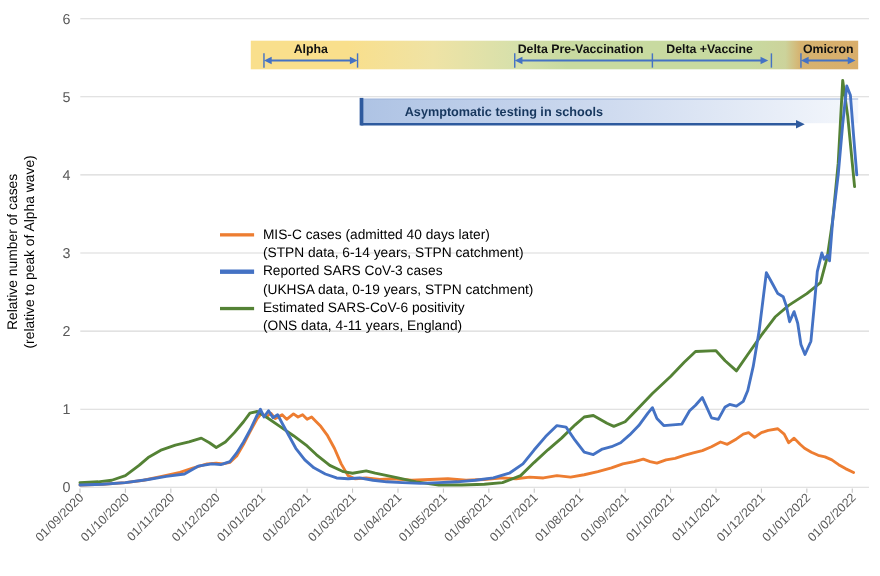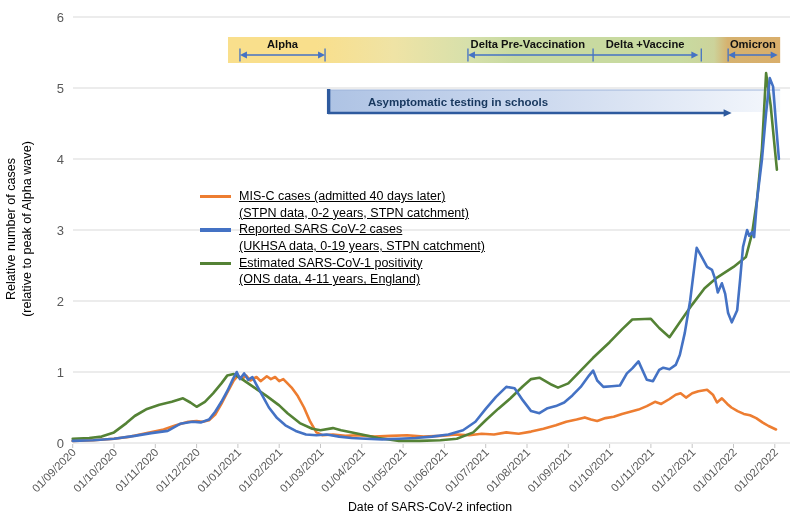--- a/index.html
+++ b/index.html
@@ -4,21 +4,21 @@
 <style>
   html,body{margin:0;padding:0;background:#ffffff;}
   .stage{position:relative;width:800px;height:524px;background:#fff;overflow:hidden;
          font-family:"Liberation Sans",sans-serif;}
   svg{position:absolute;left:0;top:0;}
   .y-title{position:absolute;left:-149px;top:211px;width:340px;height:36px;
            transform:rotate(-90deg);text-align:center;font-size:12.6px;color:#000;
            line-height:16px;}
   .x-title{position:absolute;left:280px;top:500px;width:300px;text-align:center;
            font-size:12.3px;color:#000;}
-  #legend{position:absolute;left:200px;top:188px;text-decoration:underline;}
+  #legend{position:absolute;left:200px;top:205px;}
   .lg-entry{display:flex;align-items:flex-start;height:33.4px;}
   .lg-swatch{width:31px;height:3.2px;margin-top:7px;margin-right:8px;flex:none;}
   .lg-text{font-size:12.5px;line-height:16.7px;color:#000;white-space:nowrap;}
 </style>
 </head>
 <body>
 
 <div class="stage">
   <svg id="chart-svg" width="800" height="524" viewBox="0 0 800 524">
     <defs>
@@ -129,38 +129,37 @@
         <text transform="translate(737.5,453) rotate(-45)" text-anchor="end" font-size="11.3" fill="#595959" font-family="&quot;Liberation Sans&quot;,sans-serif">01/01/2022</text>
         <text transform="translate(778.8,453) rotate(-45)" text-anchor="end" font-size="11.3" fill="#595959" font-family="&quot;Liberation Sans&quot;,sans-serif">01/02/2022</text>
       </g>
   </svg>
 
   <div class="y-title">
     <div>Relative number of cases</div>
     <div>(relative to peak of Alpha wave)</div>
   </div>
 
-  <div class="x-title">Date of SARS-CoV-2 infection</div>
 
   <div id="legend">
       <div class="lg-entry">
         <div class="lg-swatch" style="background: rgb(237, 125, 49);"></div>
         <div class="lg-text">
           <div>MIS-C cases (admitted 40 days later)</div>
-          <div>(STPN data, 0-2 years, STPN catchment)</div>
+          <div>(STPN data, 6-14 years, STPN catchment)</div>
         </div>
       </div>
       <div class="lg-entry">
         <div class="lg-swatch" style="background: rgb(68, 114, 196);"></div>
         <div class="lg-text">
-          <div>Reported SARS CoV-2 cases</div>
+          <div>Reported SARS CoV-3 cases</div>
           <div>(UKHSA data, 0-19 years, STPN catchment)</div>
         </div>
       </div>
       <div class="lg-entry">
         <div class="lg-swatch" style="background: rgb(84, 130, 53);"></div>
         <div class="lg-text">
-          <div>Estimated SARS-CoV-1 positivity</div>
+          <div>Estimated SARS-CoV-6 positivity</div>
           <div>(ONS data, 4-11 years, England)</div>
         </div>
       </div>
     </div>
 </div>
 
 </body></html>

